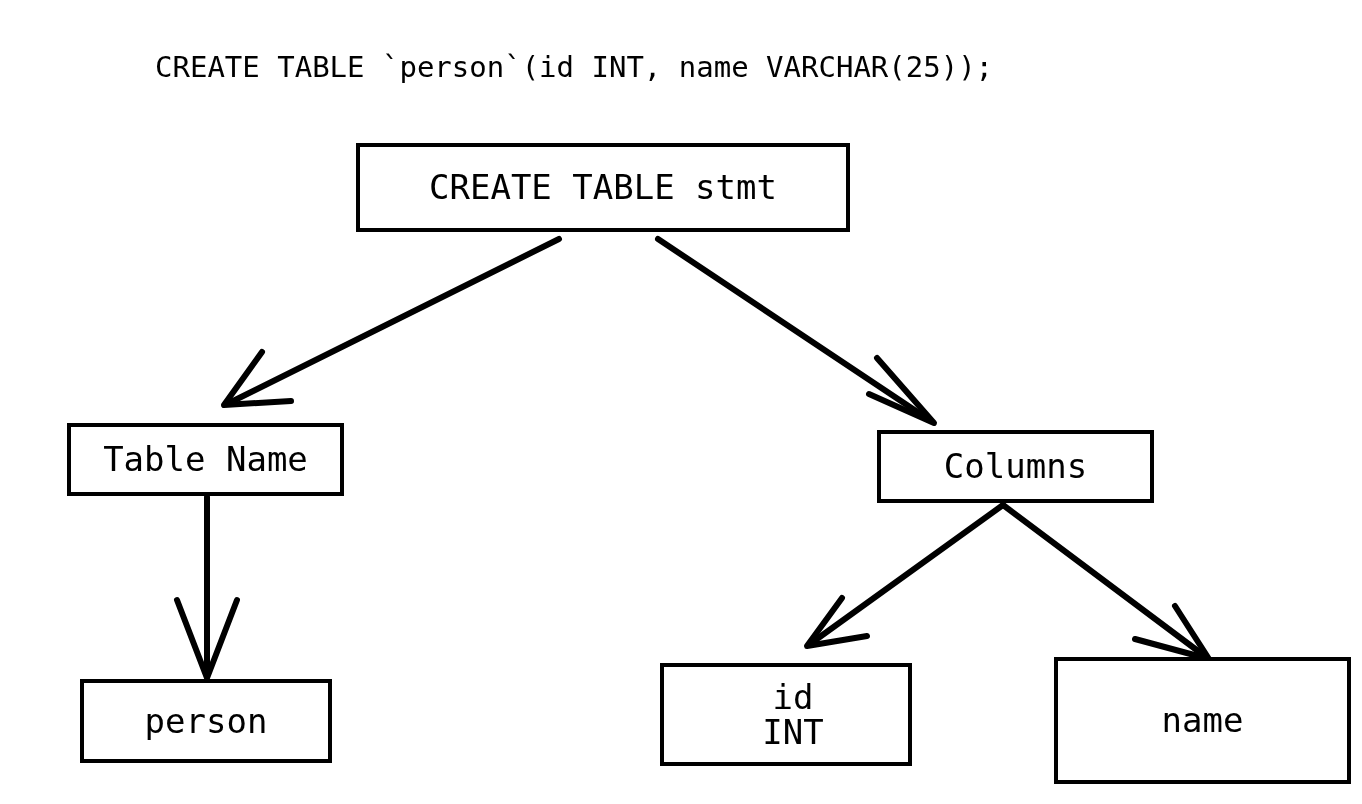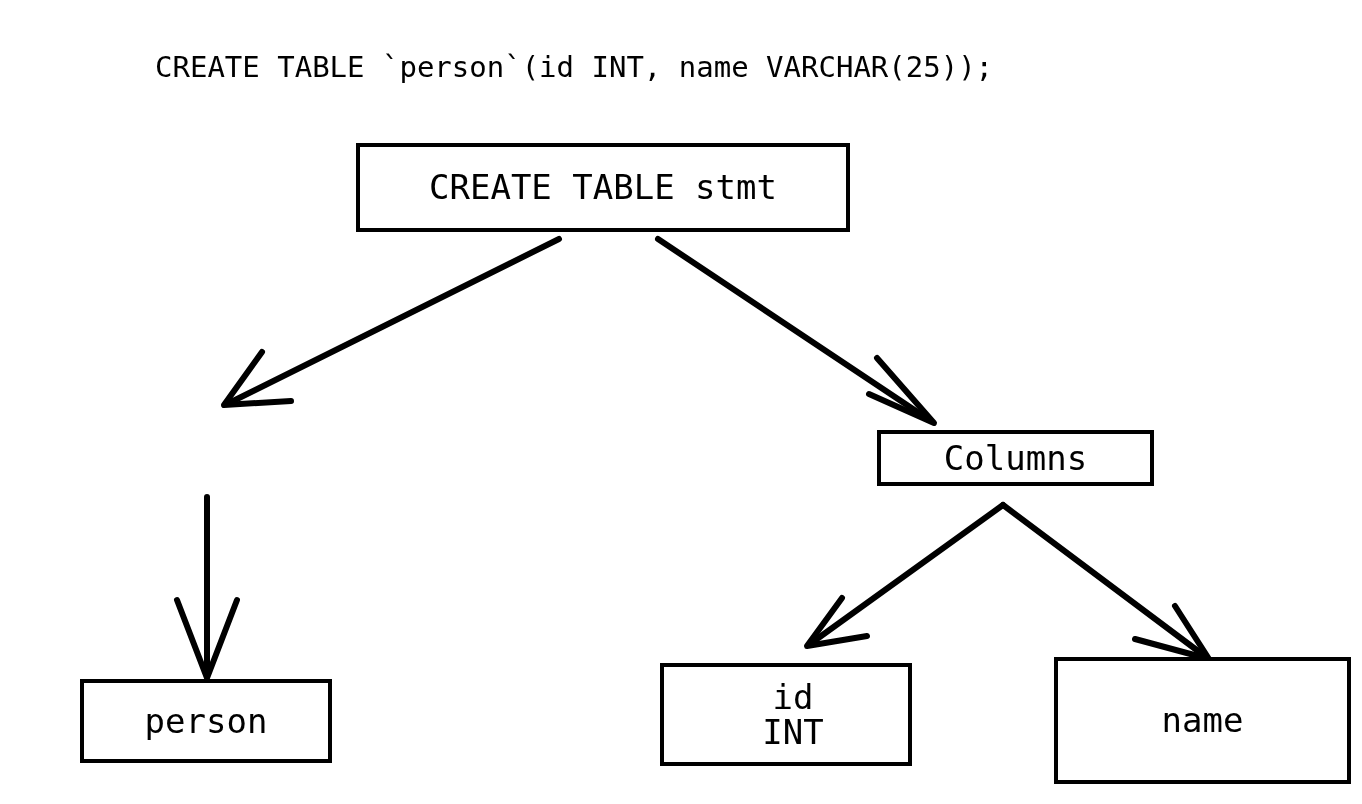--- a/index.html
+++ b/index.html
@@ -50,21 +50,21 @@
     line-height: 35px;
     white-space: pre;
   }
   .node .node-line {
     display: block;
     white-space: pre;
   }
   
   #node-root      { left: 332px;  top: 143px; width: 494px; height: 89px;  }
   #node-tablename { left: 43px;   top: 423px; width: 277px; height: 73px;  }
-  #node-columns   { left: 853px;  top: 430px; width: 277px; height: 56px;  }
+  #node-columns   { left: 853px;  top: 430px; width: 277px; height: 73px;  }
   #node-person    { left: 56px;   top: 679px; width: 252px; height: 84px;  }
   #node-id        { left: 636px;  top: 663px; width: 252px; height: 103px; padding-left: 14px; }
   #node-name      { left: 1030px; top: 657px; width: 297px; height: 127px; }
 </style>
 </head>
 <body>
 
 <div id="canvas">
 
   <div class="stmt-title">CREATE TABLE `person`(id INT, name VARCHAR(25));</div>
@@ -98,20 +98,23 @@
         <polyline points="1111,639 1185,659 1151,606"></polyline>
       </g>
 
     </g>
   </svg>
 
   <div class="node" id="node-root">
     <span class="node-line">CREATE TABLE stmt</span>
   </div>
 
+  <div class="node" id="node-tablename">
+    <span class="node-line">Table Name</span>
+  </div>
 
   <div class="node" id="node-columns">
     <span class="node-line">Columns</span>
   </div>
 
   <div class="node" id="node-person">
     <span class="node-line">person</span>
   </div>
 
   <div class="node" id="node-id">

